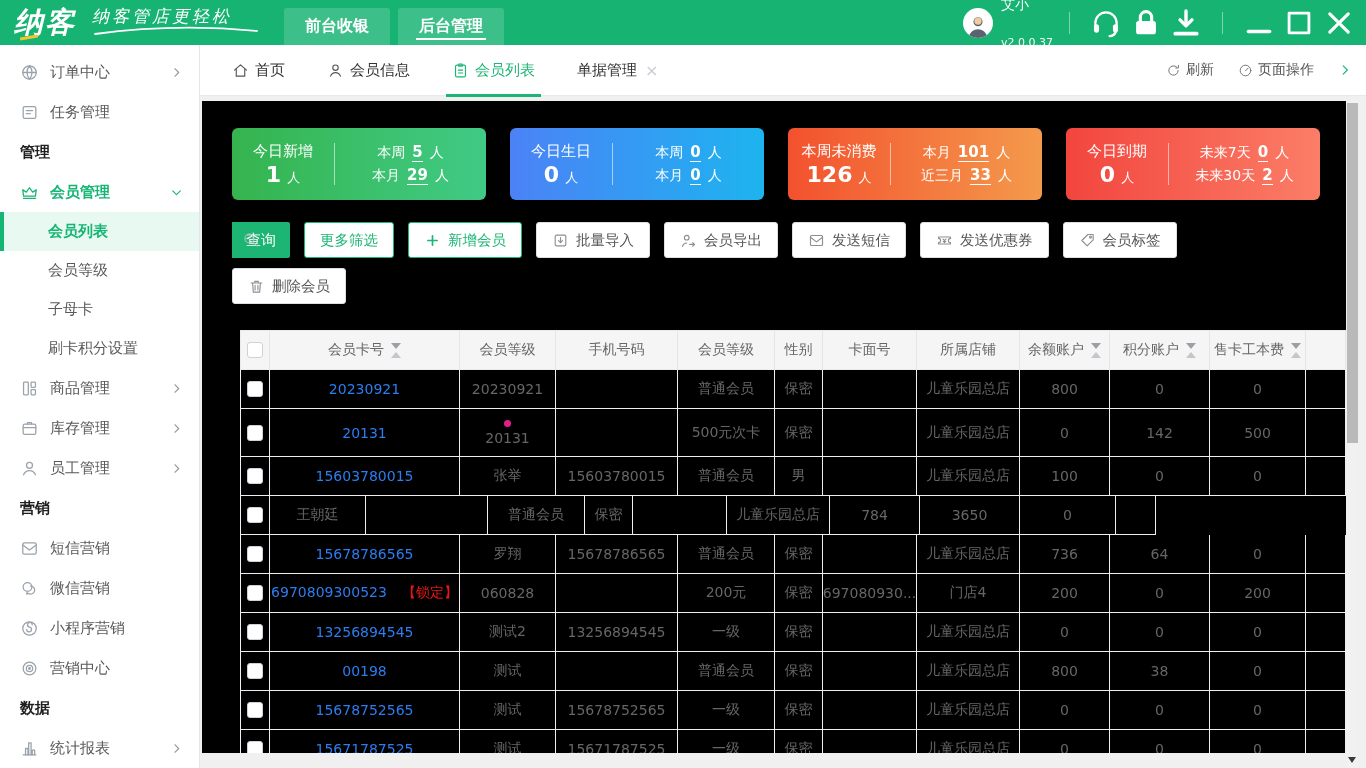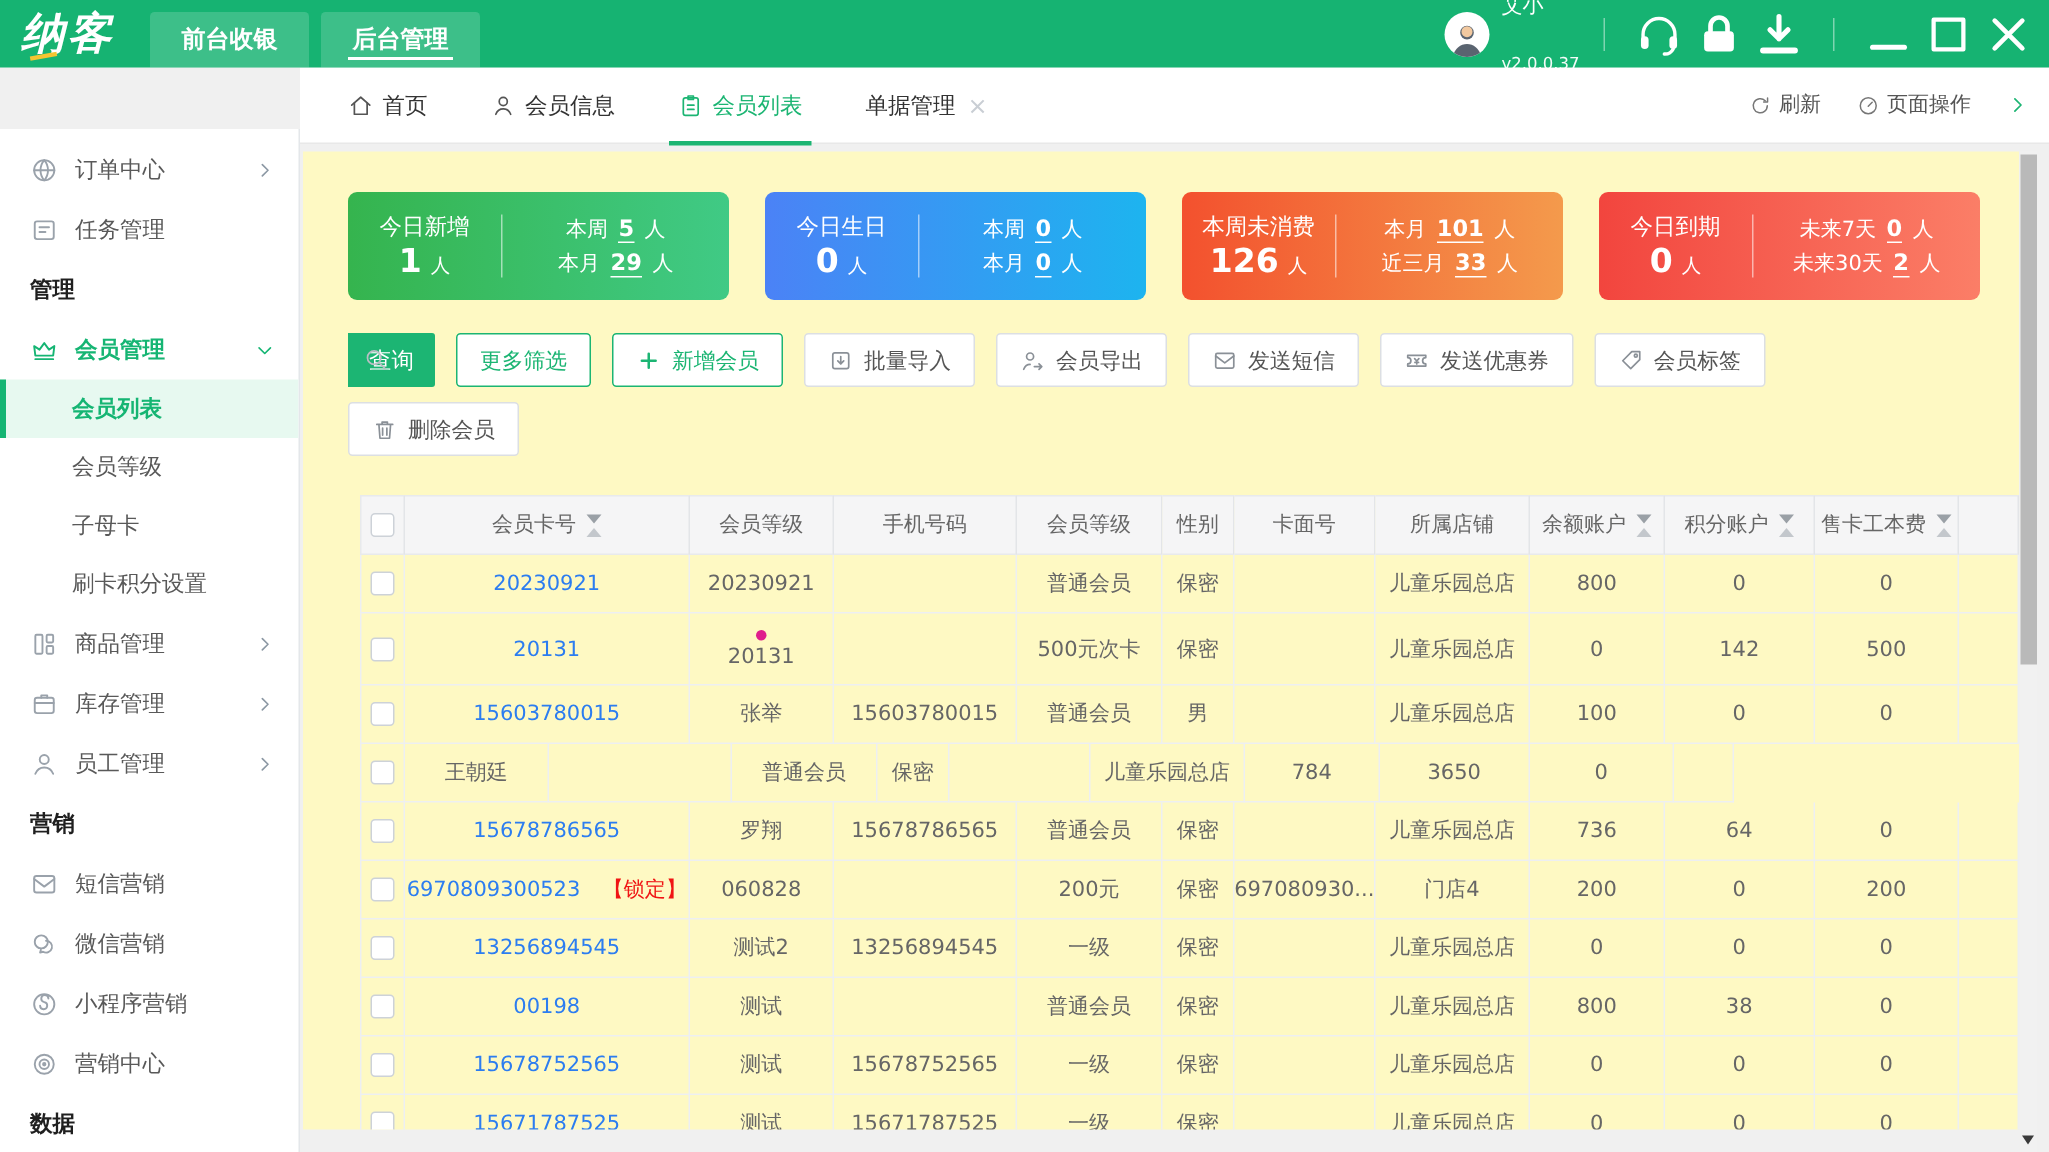--- a/index.html
+++ b/index.html
@@ -23,21 +23,21 @@
   .user-meta { display:flex; flex-direction:column; margin-left:8px; line-height:1.2; }
   .user-name { font-size:14px; }
   .user-version { font-size:11px; opacity:.95;margin-top:24px; }
   .tb-divider { width:1px; height:22px; background:rgba(255,255,255,.45); margin:0 16px; }
   .tb-icon { width:34px; height:34px; background:none; border:none; color:#fff; display:flex; align-items:center; justify-content:center; cursor:pointer; margin:0 3px; }
   .tb-icon svg { width:19px; height:19px; }
   .tb-icon.winctl svg { width:17px; height:17px; }
   .titlebar .last { margin-right:10px; }
 
   
-  .sidebar { position:absolute; top:45px; left:0; width:200px; bottom:0; background:#fff; border-right:1px solid #e4e7ea; overflow:hidden;margin-top:41px; }
+  .sidebar { position:absolute; top:45px; left:0; width:200px; bottom:0; background:#fff; border-right:1px solid #e4e7ea; overflow:hidden; }
   .sidebar nav { padding-top:7px; }
   .sb-item { display:flex; align-items:center; height:40px; padding:0 16px 0 20px; color:#595959; font-size:15px; cursor:pointer; }
   .sb-item .ic { width:19px; height:19px; color:#9aa2ab; margin-right:11px; display:inline-flex; flex:none; }
   .sb-item .ic svg { width:100%; height:100%; }
   .sb-item .lbl { flex:1; white-space:nowrap; }
   .sb-item .arrow { width:13px; height:13px; color:#8c98a4; margin-right:0; }
   .sb-section { font-size:15px; font-weight:bold; color:#1f1f1f; padding:0 20px; height:40px; display:flex; align-items:center; }
   .sb-item.parent { color:#15b573; font-weight:bold; }
   .sb-item.parent .ic { color:#15b573; }
   .sb-item.subitem { padding-left:48px; height:39px; }
@@ -54,21 +54,21 @@
   .ptab.active::after { content:""; position:absolute; bottom:-1px; left:-6px; right:-6px; height:3px; background:#1cb573; }
   .tclose { color:#c9ced4; font-size:16px; margin-left:2px; cursor:pointer; }
   .tabbar-right { margin-left:auto; display:flex; align-items:center; gap:24px; color:#555; font-size:14px; }
   .tb-act { display:flex; align-items:center; gap:5px; cursor:pointer; }
   .tb-act .ic { width:15px; height:15px; color:#777; display:inline-flex; }
   .tb-act .ic svg { width:100%; height:100%; }
   .ops-chevron { width:14px; height:14px; color:#1cb573; display:inline-flex; cursor:pointer; }
   .ops-chevron svg { width:100%; height:100%; }
 
   .content { position:relative; height:calc(100% - 51px); padding:5px 20px 16px 2px; }
-  .panel { background:#fef9c3; width:1144px; height:652px; padding:27px 0 0 30px; overflow:hidden; }
+  .panel { background:#000000; width:1144px; height:652px; padding:27px 0 0 30px; overflow:hidden; }
 
   
   .stats { display:flex; gap:24px; }
   .card { width:254px; height:72px; border-radius:6px; color:#fff; display:flex; align-items:center; flex:none; }
   .c-left { width:102px; display:flex; flex-direction:column; align-items:center; justify-content:center; gap:1px; }
   .c-title { font-size:15px; white-space:nowrap; }
   .c-value { display:flex; align-items:baseline; }
   .c-value b { font-size:22px; }
   .c-unit { font-size:13px; margin-left:6px; }
   .c-div { width:1px; height:42px; background:rgba(255,255,255,.55); }
@@ -113,20 +113,26 @@
   .scroll-down { position:absolute; bottom:5px; left:1px; width:0; height:0; border-left:4.5px solid transparent; border-right:4.5px solid transparent; border-top:6px solid #3a3a3a; cursor:pointer; }
 </style>
 </head>
 <body>
 
 <div class="app">
 
   <header class="titlebar">
     <div class="logo">
       <span class="logo-text">纳客</span>
+    </div>
+    <div class="slogan-wrap">
+      <span class="slogan">纳客管店更轻松</span>
+      <svg class="swoosh" width="168" height="10" viewBox="0 0 168 10">
+          <path d="M3 8 Q 84 -3 165 5" stroke="#fff" stroke-width="1.8" fill="none" stroke-linecap="round"></path>
+        </svg>
     </div>
     <nav class="top-tabs">
         <button class="top-tab">前台收银</button>
         <button class="top-tab active">后台管理</button>
       </nav>
     <div class="tb-spacer"></div>
     <div class="userbox">
       <span class="avatar">
         <svg width="26" height="26" viewBox="0 0 24 24">
             <circle cx="12" cy="9" r="4.2" fill="#5a6470"></circle>

